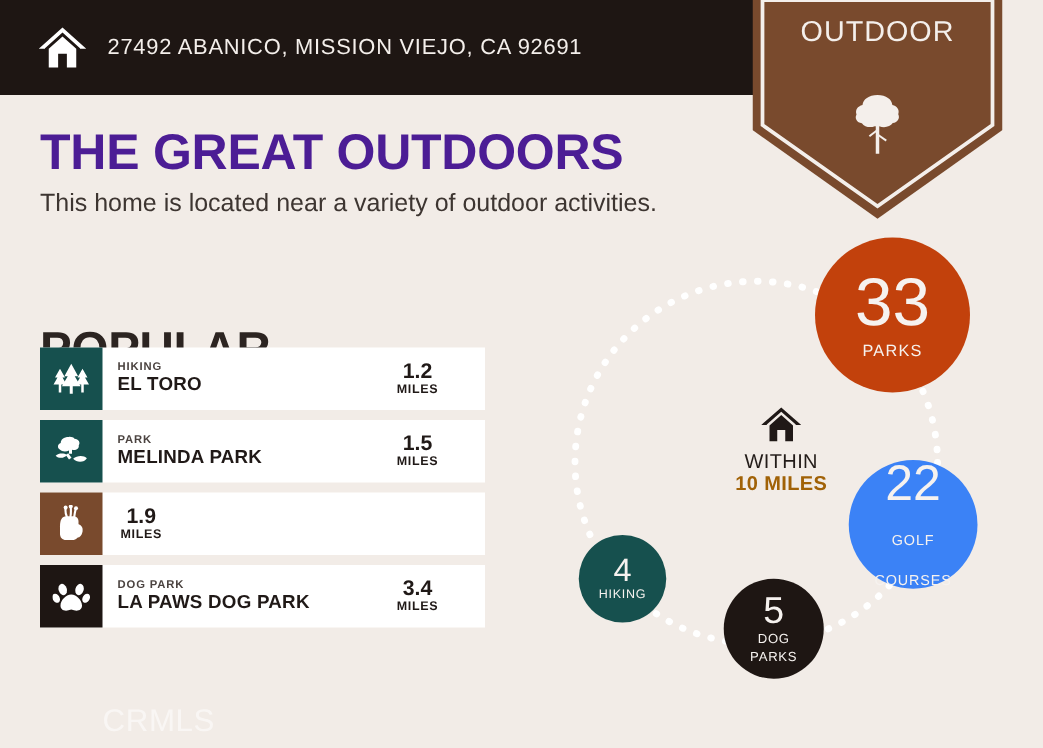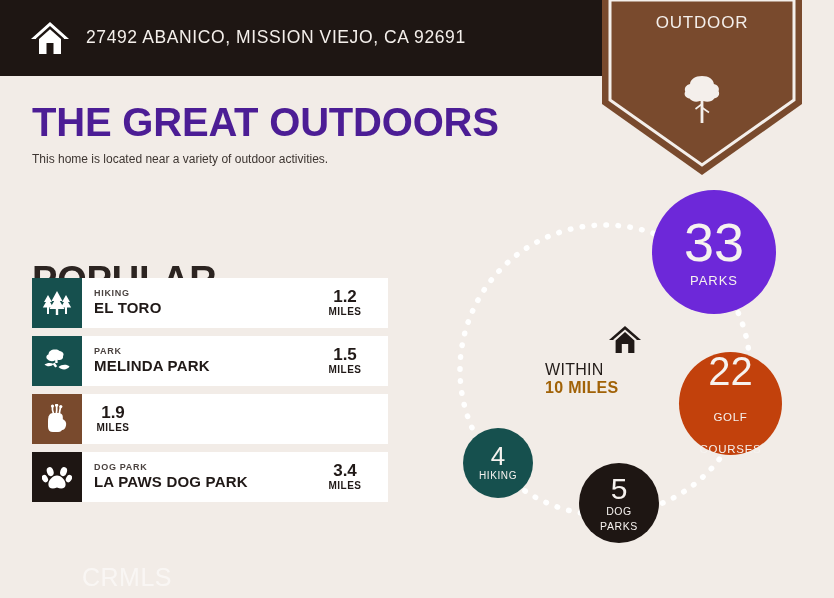--- a/index.html
+++ b/index.html
@@ -51,21 +51,21 @@
   .badge svg { display: block; }
   .badge-text {
     position: absolute;
     left: 0; top: 18px;
     width: 200px;
     text-align: center;
     color: #f4efeb;
     line-height: 1.03;
   }
   .badge-line1 {
-    font-size: 17px;
+    font-size: 23px;
     letter-spacing: 0.8px;
   }
   .badge-line2 {
     font-size: 23px;
     font-weight: bold;
     letter-spacing: 0.8px;
   }
   .badge-tree {
     position: absolute;
     left: 80px; top: 78px;
@@ -77,21 +77,21 @@
     position: absolute;
     left: 32px; top: 100px;
     font-size: 40px;
     font-weight: bold;
     letter-spacing: -0.2px;
     color: #4c1d95;
   }
   .subtitle {
     position: absolute;
     left: 32px; top: 152px;
-    font-size: 12px;
+    font-size: 20px;
     color: #3d3531;
   }
   .popular-heading {
     position: absolute;
     left: 32px; top: 219px;
     font-size: 38px;
     font-weight: bold;
     color: #2c2421;
     letter-spacing: -0.2px;
     margin-top: 40px;
@@ -138,21 +138,21 @@
     font-weight: bold;
     letter-spacing: 0.2px;
     color: #201917;
     line-height: 1.2;
     margin-top: 1px;
     white-space: nowrap;
   }
   .row-dist {
     width: 62px;
     min-width: 62px;
-    padding-right: 12px;
+    padding-right: 23px;
     display: flex;
     flex-direction: column;
     align-items: center;
     justify-content: center;
   }
   .row-dist-num {
     font-size: 17px;
     font-weight: bold;
     color: #201917;
     line-height: 1.05;
@@ -170,20 +170,21 @@
     position: absolute;
     left: 430px; top: 180px;
     width: 390px; height: 395px;
   }
   .ring { position: absolute; left: 0; top: 0; }
 
   .center-label {
     position: absolute;
     left: 115px; top: 145px;
     width: 160px;
+    text-align: center;
   }
   .center-home {
     width: 34px; height: 30px;
     margin: 0 auto 6px auto;
     display: block;
   }
   .center-line1 {
     font-size: 16px;
     color: #231c19;
     letter-spacing: 0.3px;
@@ -206,29 +207,29 @@
     justify-content: center;
     color: #f6f2ef;
     text-align: center;
   }
   .bubble-num { line-height: 0.98; }
   .bubble-lbl { line-height: 1.08; }
 
   .bubble-parks {
     left: 222px; top: 10px;
     width: 124px; height: 124px;
-    background: #6d28d9;
+    background: #c2410c;
   }
   .bubble-parks .bubble-num { font-size: 54px; }
   .bubble-parks .bubble-lbl { font-size: 13px; letter-spacing: 1px; margin-top: 6px; }
 
   .bubble-golf {
-    left: 249px; top: 172px;
+    left: 249px; top: 188px;
     width: 103px; height: 103px;
-    background: #c2410c;
+    background: #3b82f6;
   }
   .bubble-golf .bubble-num { font-size: 40px; }
   .bubble-golf .bubble-lbl { font-size: 11.5px; letter-spacing: 0.7px; margin-top: 20px; }
 
   .bubble-dogparks {
     left: 149px; top: 283px;
     width: 80px; height: 80px;
     background: #1e1613;
   }
   .bubble-dogparks .bubble-num { font-size: 30px; }

